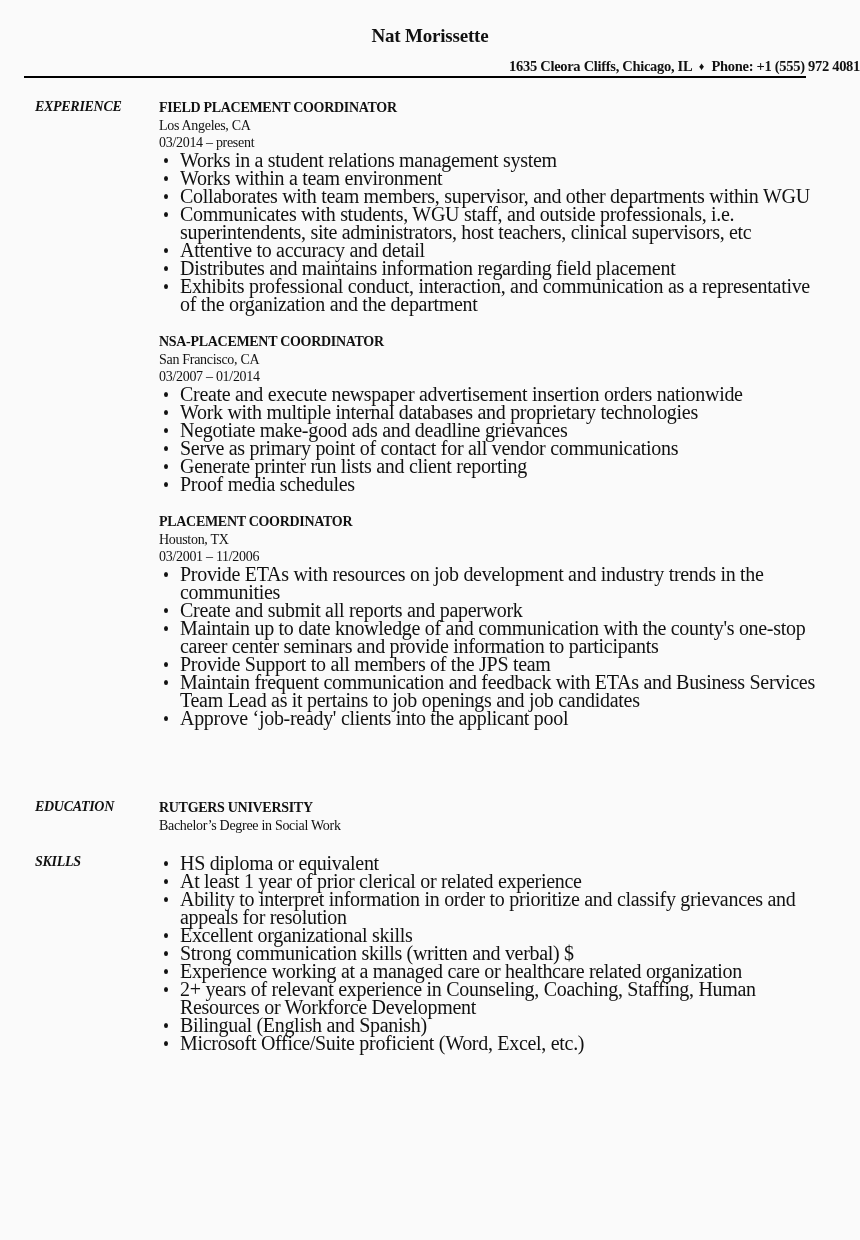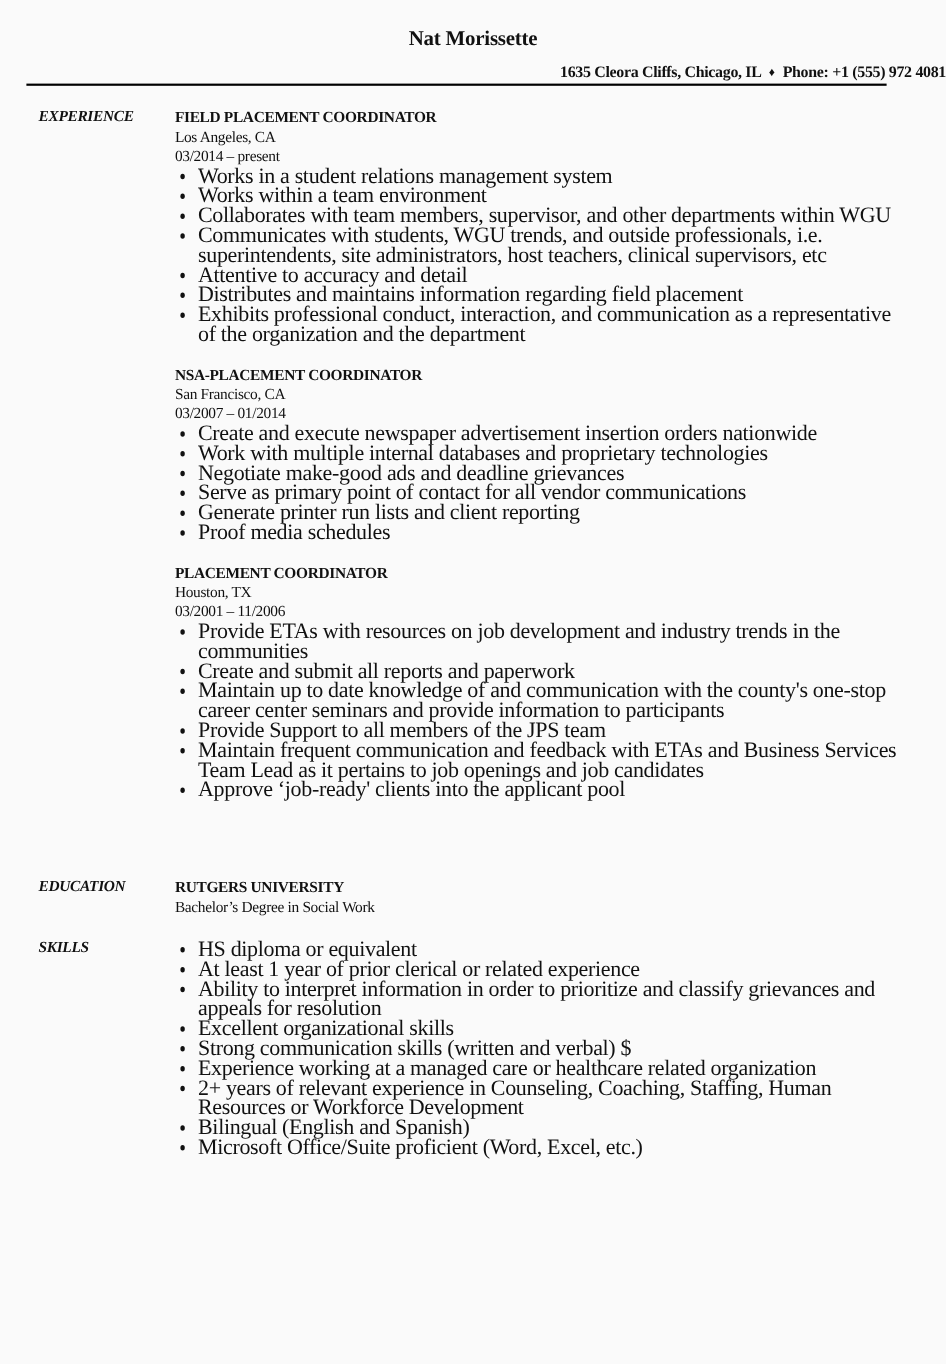--- a/index.html
+++ b/index.html
@@ -135,21 +135,21 @@
     <div class="section-body">
 
       <div class="job">
         <div class="job-title">FIELD PLACEMENT COORDINATOR</div>
         <div class="job-location">Los Angeles, CA</div>
         <div class="job-dates">03/2014 – present</div>
         <ul class="bullets">
           <li>Works in a student relations management system</li>
           <li>Works within a team environment</li>
           <li>Collaborates with team members, supervisor, and other departments within WGU</li>
-          <li>Communicates with students, WGU trends, and outside professionals, i.e. superintendents, site administrators, host teachers, clinical supervisors, etc</li>
+          <li>Communicates with students, WGU staff, and outside professionals, i.e. superintendents, site administrators, host teachers, clinical supervisors, etc</li>
           <li>Attentive to accuracy and detail</li>
           <li>Distributes and maintains information regarding field placement</li>
           <li>Exhibits professional conduct, interaction, and communication as a representative of the organization and the department</li>
         </ul>
       </div>
 
       <div class="job">
         <div class="job-title">NSA-PLACEMENT COORDINATOR</div>
         <div class="job-location">San Francisco, CA</div>
         <div class="job-dates">03/2007 – 01/2014</div>

